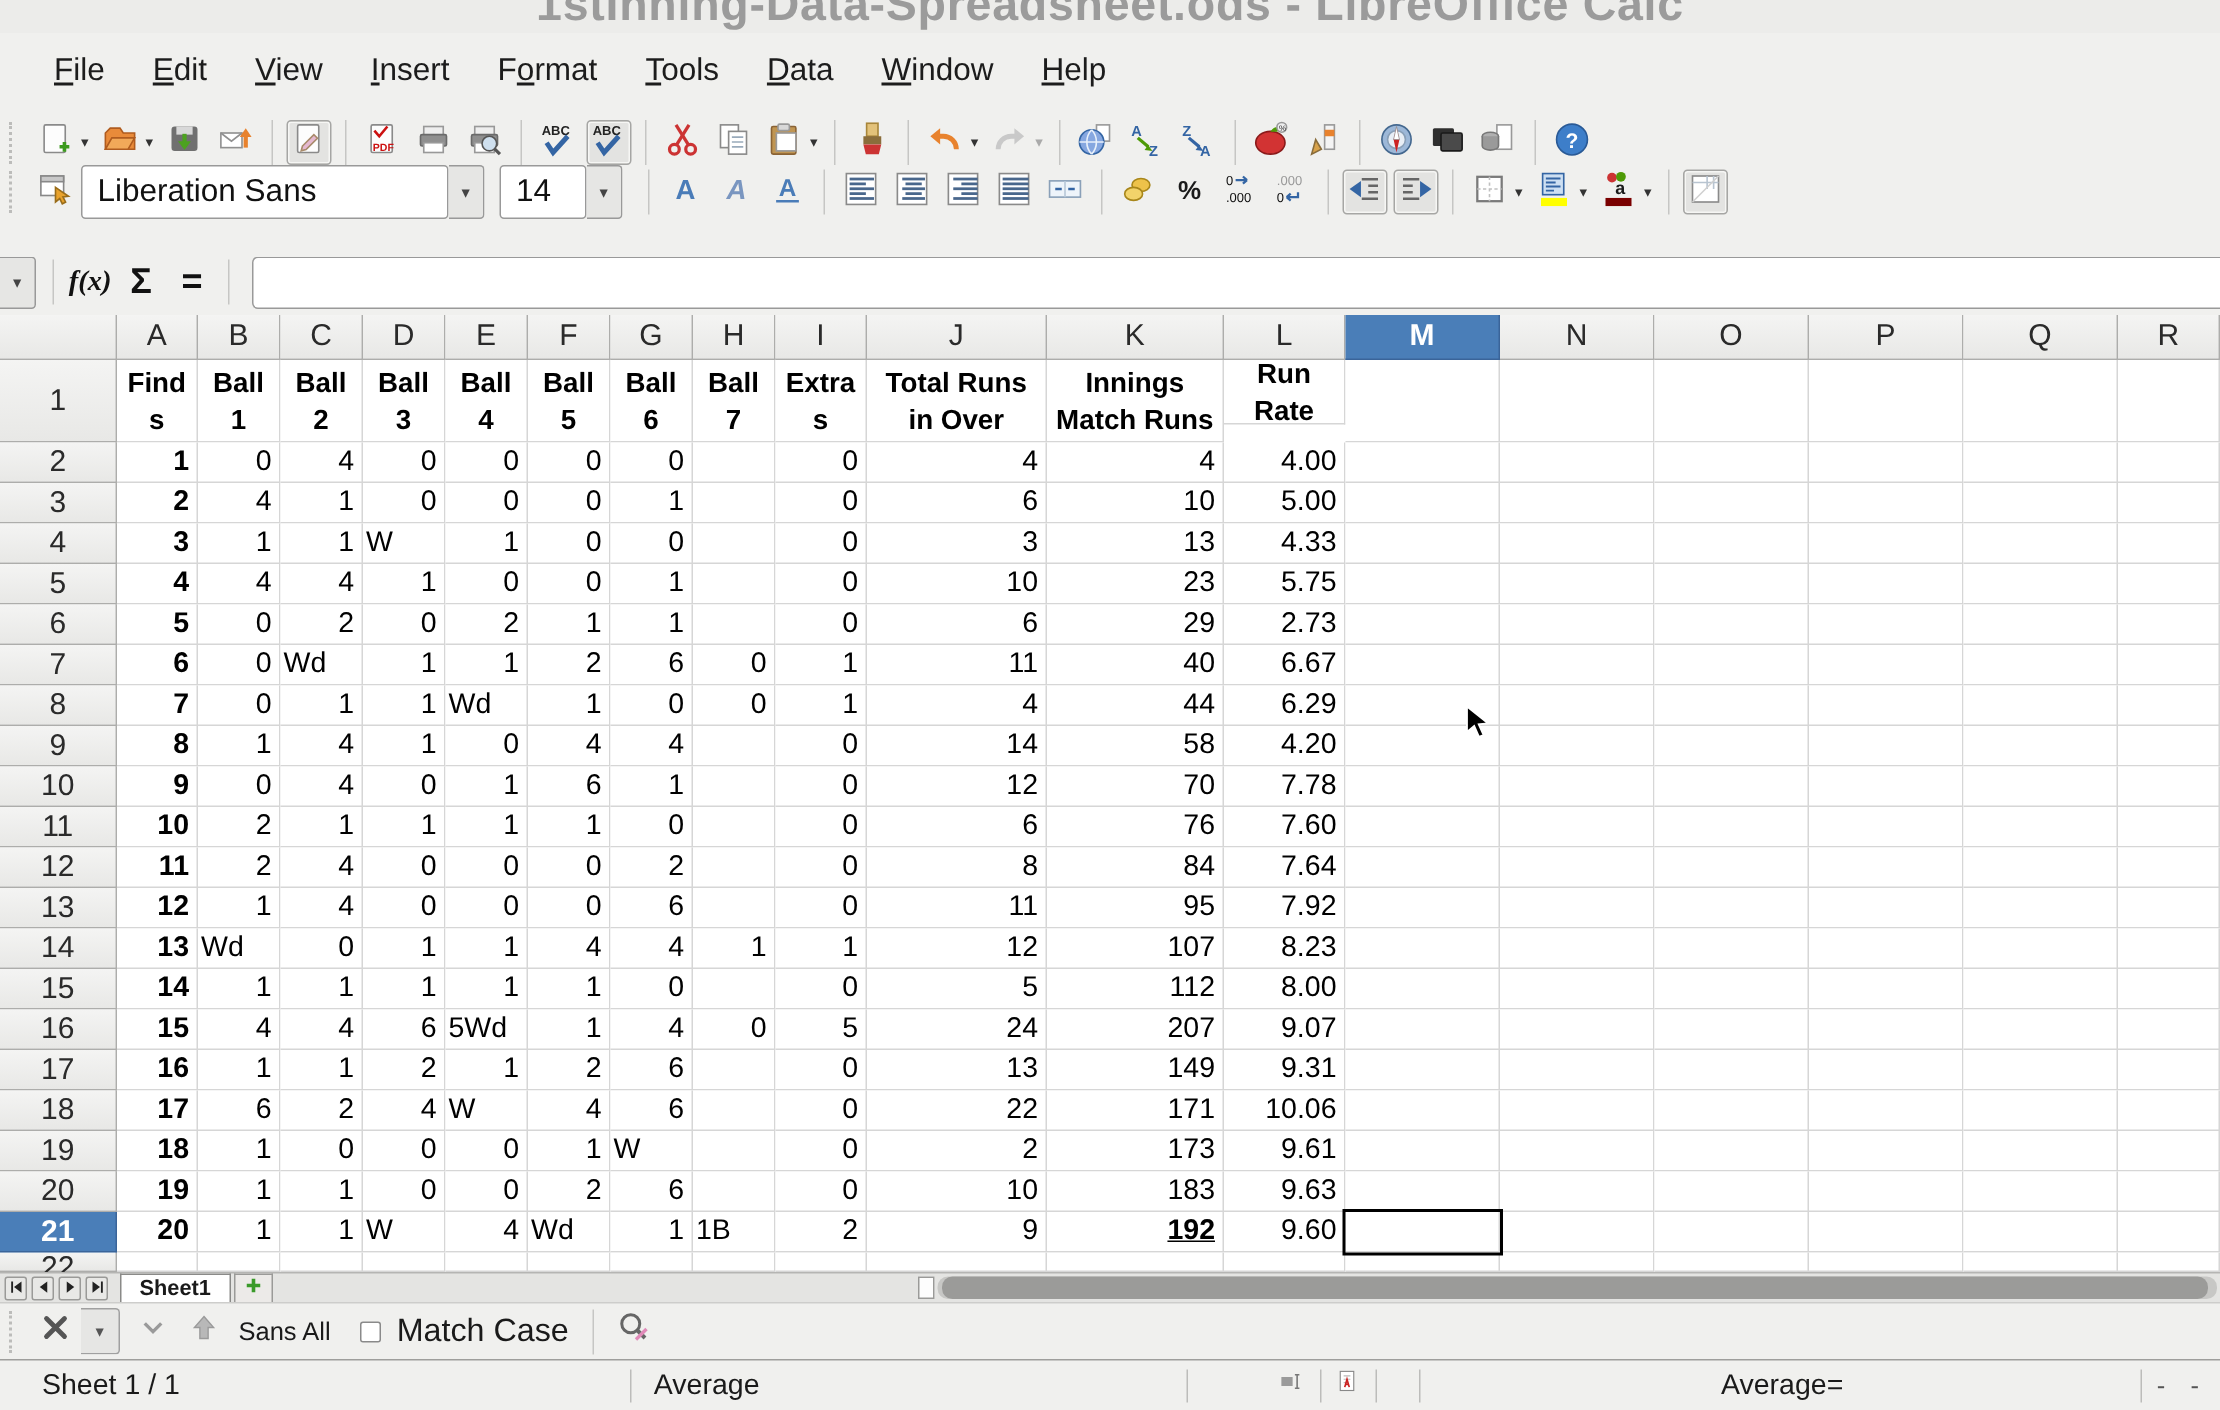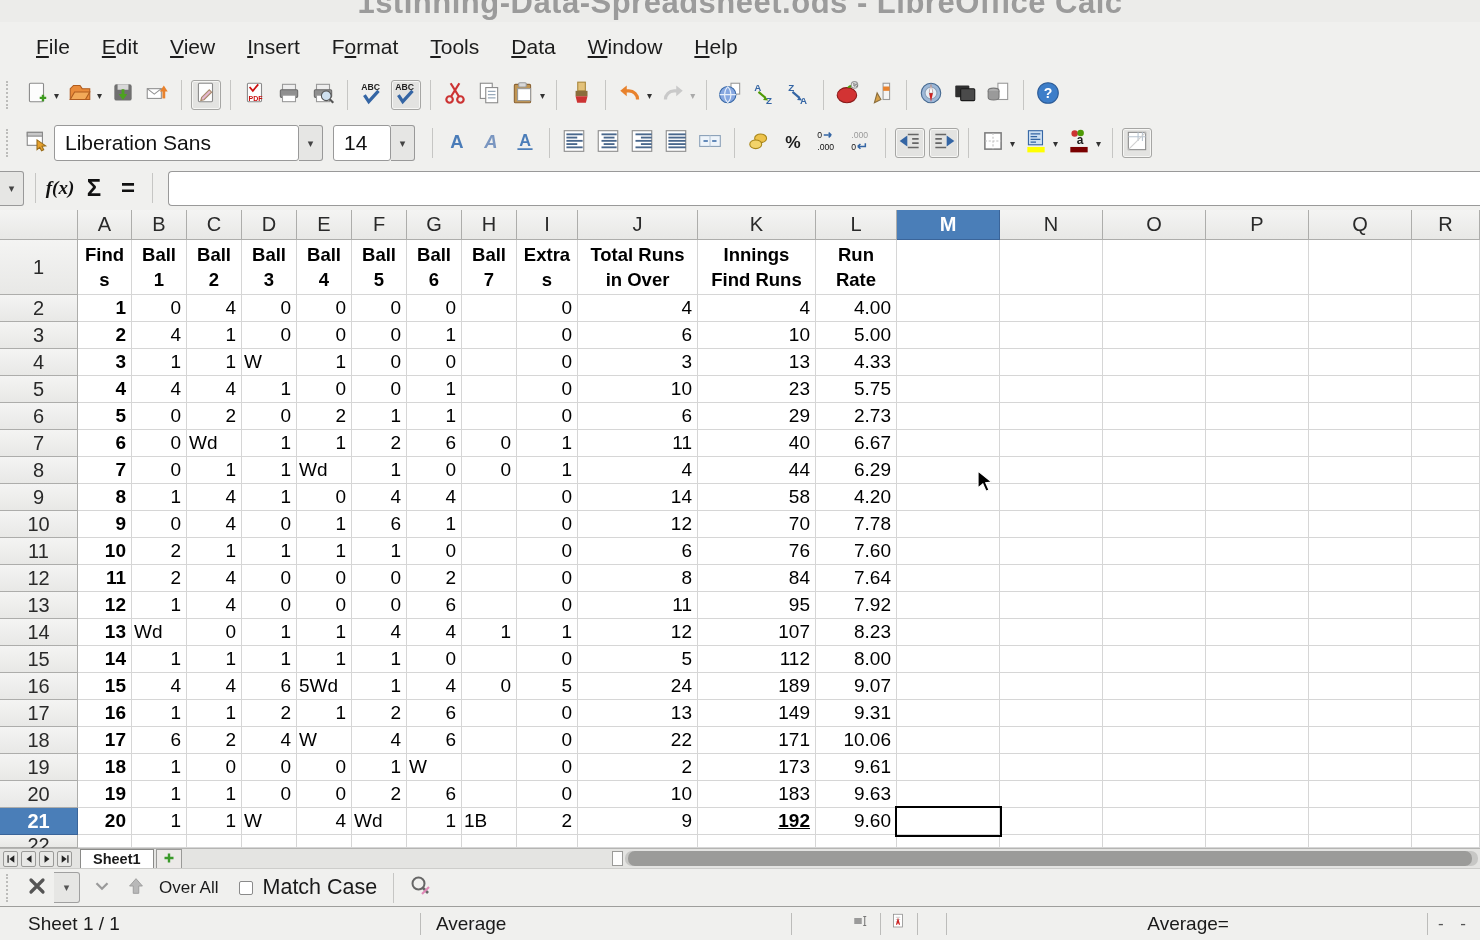--- a/index.html
+++ b/index.html
@@ -11,21 +11,21 @@
   .titlebar .t { font-size:31px; font-weight:bold; color:#9b9b9b; text-align:center; margin-top:-15px; letter-spacing:.5px; }
 
   
   .menubar { position:absolute; top:22px; left:0; width:1480px; height:50px; display:flex; align-items:center; padding-left:20px; }
   .mi { font-size:21px; color:#1c1c1c; padding:6px 16px; cursor:default; }
   .mi u { text-decoration:underline; }
 
   
   .toolbar { position:absolute; left:0; width:1480px; display:flex; align-items:center; }
   .tb-std { top:72px; height:46px; }
-  .tb-fmt { top:119px; height:48px; }
+  .tb-fmt { top:104px; height:48px; }
   .grip { width:6px; height:28px; border-left:2px dotted #bcbcba; margin:0 8px 0 6px; }
   .tbtn { width:30px; height:30px; display:flex; align-items:center; justify-content:center; margin:0 2px; border:1px solid transparent; border-radius:3px; position:relative; }
   .tbtn.framed { border-color:#a6a6a4; background:#e3e3e1; box-shadow:inset 0 0 0 1px #f6f6f4; }
   .ddout { font-size:10px; color:#333; margin:0 4px 0 0; align-self:center; }
   .sep { width:1px; height:30px; background:#c6c6c4; margin:0 7px; }
   .combo { height:36px; background:#fff; border:1px solid #999; border-radius:3px; display:flex; align-items:center; padding:0 10px; font-size:21px; color:#111; }
   .combodd { width:24px; height:36px; background:#e6e6e4; border:1px solid #999; border-left:none; border-radius:0 3px 3px 0; display:flex; align-items:center; justify-content:center; font-size:11px; color:#444; margin-right:10px; }
 
   
   .formulabar { position:absolute; top:166px; left:0; width:1480px; height:44px; display:flex; align-items:center; }
@@ -498,22 +498,22 @@
 5</div>
       <div class="c hrow" style="width: 55px; height: 55px;">Ball
 6</div>
       <div class="c hrow" style="width: 55px; height: 55px;">Ball
 7</div>
       <div class="c hrow" style="width: 61px; height: 55px;">Extra
 s</div>
       <div class="c hrow" style="width: 120px; height: 55px;">Total Runs
 in Over</div>
       <div class="c hrow" style="width: 118px; height: 55px;">Innings
-Find Runs</div>
-      <div class="c hrow" style="width: 81px; height: 55px;">Run
+Match Runs</div>
+      <div class="c hrow" style="width: 81px; height: 43px;">Run
 Rate</div>
       <div class="c" style="width: 103px; height: 55px;"></div>
       <div class="c" style="width: 103px; height: 55px;"></div>
       <div class="c" style="width: 103px; height: 55px;"></div>
       <div class="c" style="width: 103px; height: 55px;"></div>
       <div class="c" style="width: 103px; height: 55px;"></div>
       <div class="c" style="width: 68px; height: 55px;"></div>
     </div>
     <div class="row">
       <div class="hd" style="width: 78px; height: 27px;">2</div>
@@ -814,21 +814,21 @@
       <div class="c bold" style="width: 54px; height: 27px;">15</div>
       <div class="c" style="width: 55px; height: 27px;">4</div>
       <div class="c" style="width: 55px; height: 27px;">4</div>
       <div class="c" style="width: 55px; height: 27px;">6</div>
       <div class="c txt" style="width: 55px; height: 27px;">5Wd</div>
       <div class="c" style="width: 55px; height: 27px;">1</div>
       <div class="c" style="width: 55px; height: 27px;">4</div>
       <div class="c" style="width: 55px; height: 27px;">0</div>
       <div class="c" style="width: 61px; height: 27px;">5</div>
       <div class="c" style="width: 120px; height: 27px;">24</div>
-      <div class="c" style="width: 118px; height: 27px;">189</div>
+      <div class="c" style="width: 118px; height: 27px;">207</div>
       <div class="c" style="width: 81px; height: 27px;">9.07</div>
       <div class="c" style="width: 103px; height: 27px;"></div>
       <div class="c" style="width: 103px; height: 27px;"></div>
       <div class="c" style="width: 103px; height: 27px;"></div>
       <div class="c" style="width: 103px; height: 27px;"></div>
       <div class="c" style="width: 103px; height: 27px;"></div>
       <div class="c" style="width: 68px; height: 27px;"></div>
     </div>
     <div class="row">
       <div class="hd" style="width: 78px; height: 27px;">17</div>
@@ -1007,21 +1007,21 @@
   <span class="ibtn" style="margin-left:8px">
       <span><svg viewBox="0 0 24 24" width="22" height="22">
           <path d="M6 9l6 6 6-6" fill="none" stroke="#9a9a9a" stroke-width="2.5"></path>
         </svg></span>
     </span>
   <span class="ibtn">
       <span><svg viewBox="0 0 24 24" width="22" height="22">
           <path d="M12 4l7 8h-4v8h-6v-8H5z" fill="#b8b8b8" stroke="#9a9a9a"></path>
         </svg></span>
     </span>
-  <span class="flabel">Over All</span>
+  <span class="flabel">Sans All</span>
   <span class="chk"></span>
   <span class="flabel big">Match Case</span>
   <div class="sep" style="margin:0 10px"></div>
   <span class="ibtn">
       <span><svg viewBox="0 0 24 24" width="24" height="24">
           <circle cx="9.5" cy="9.5" r="6" fill="none" stroke="#666" stroke-width="2"></circle>
           <line x1="13.5" y1="13.5" x2="19" y2="19" stroke="#666" stroke-width="2.6"></line>
           <line x1="13" y1="20" x2="20" y2="13" stroke="#e089b8" stroke-width="2.2"></line>
         </svg></span>
     </span>

